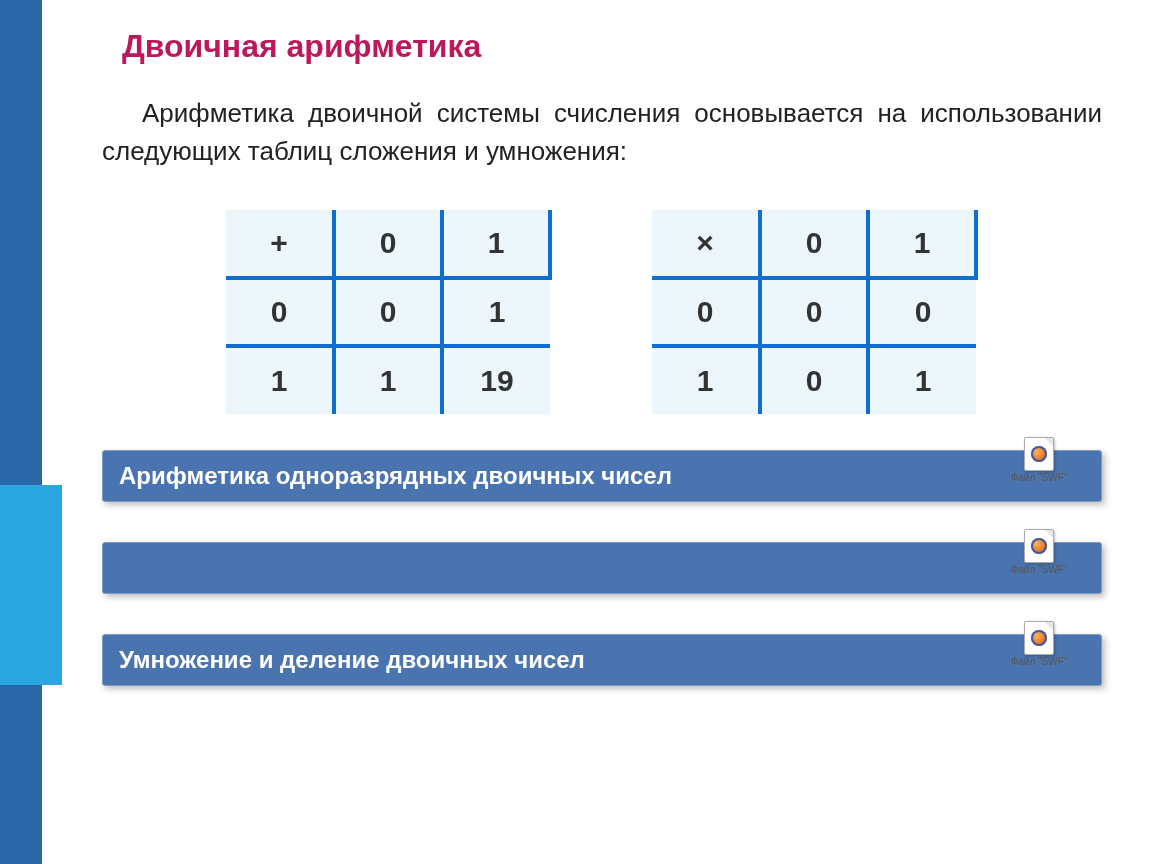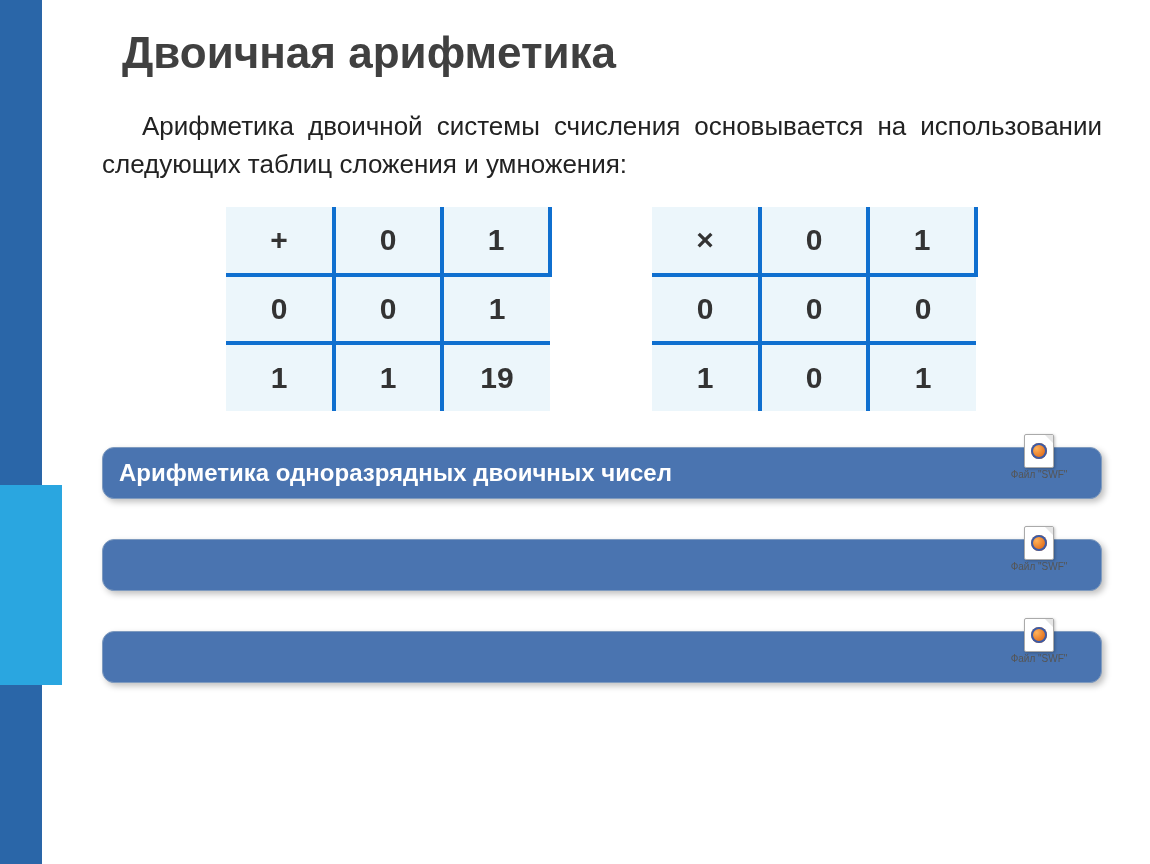--- a/index.html
+++ b/index.html
@@ -30,32 +30,32 @@
     z-index: 3;
   }
   .content {
     position: absolute;
     left: 42px;
     top: 0;
     right: 0;
     padding: 28px 48px 0 60px;
   }
   .title {
-    color: #404040;
-    font-size: 44px;
+    color: #be185d;
+    font-size: 32px;
     font-weight: bold;
     margin-bottom: 30px;
     padding-left: 20px;
   }
   .intro {
     color: #222;
     font-size: 26px;
     line-height: 1.45;
     text-align: justify;
-    margin-bottom: 24px;
+    margin-bottom: 40px;
     text-indent: 40px;
   }
   .tables-row {
     display: flex;
     justify-content: center;
     gap: 100px;
     margin-bottom: 36px;
   }
   .op-table {
     border-collapse: collapse;
@@ -78,21 +78,21 @@
   .op-table tr td { border-bottom: 4px solid #0f6fcf; }
   .op-table tr:last-child td { border-bottom: none; }
   .op-table td { border-right: 4px solid #0f6fcf; }
   .op-table td:last-child { border-right: none; }
   .op-symbol { font-size: 34px; }
   .link-bars { display: flex; flex-direction: column; gap: 40px; }
   .link-bar {
     position: relative;
     background: #4a74b0;
     border: 1px solid #7f9bbf;
-    border-radius: 12px;
+    border-radius: 3px;
     box-shadow: 3px 3px 6px rgba(0,0,0,0.25);
     height: 52px;
     display: flex;
     align-items: center;
     padding: 0 16px;
     color: #ffffff;
     font-size: 24px;
     font-weight: bold;
   }
   .file-chip {
@@ -209,20 +209,21 @@
     <div class="link-bar">
       <div class="file-chip">
         <div class="file-icon">
           <div class="file-icon-badge"></div>
         </div>
         <div class="file-caption">Файл "SWF"</div>
       </div>
     </div>
 
     <div class="link-bar">
+      <span>Умножение и деление двоичных чисел</span>
       <div class="file-chip">
         <div class="file-icon">
           <div class="file-icon-badge"></div>
         </div>
         <div class="file-caption">Файл "SWF"</div>
       </div>
     </div>
 
   </div>
 

